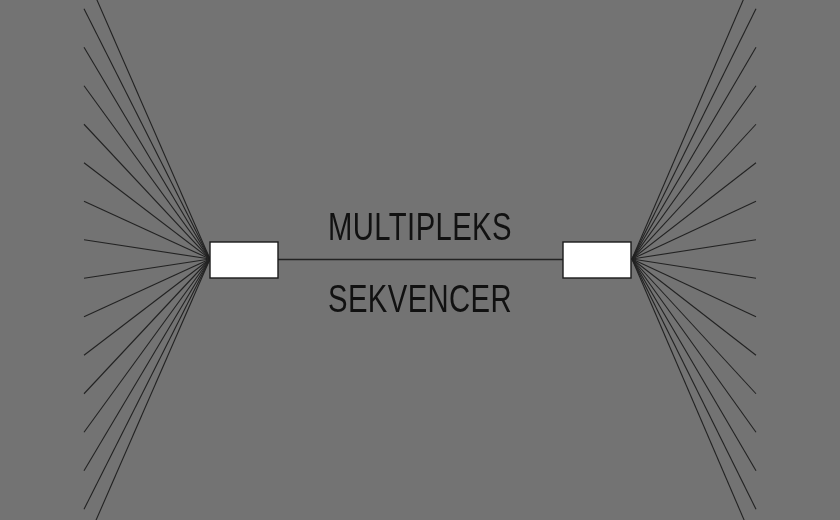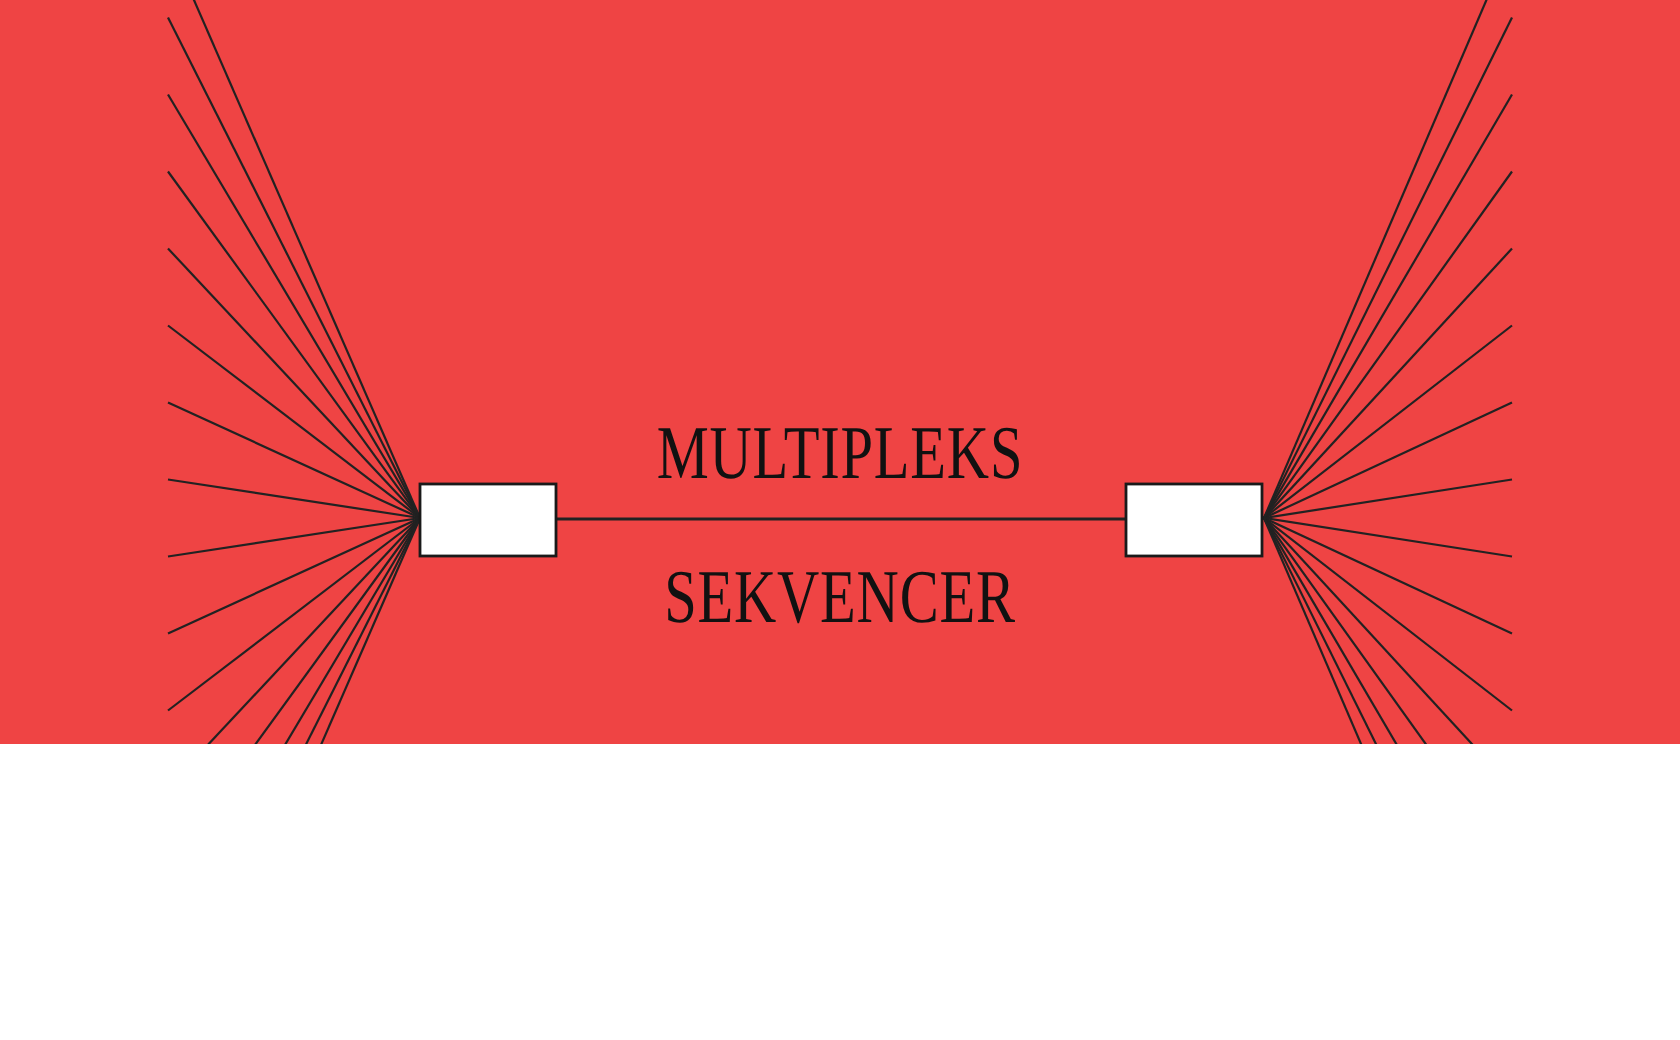--- a/index.html
+++ b/index.html
@@ -3,24 +3,24 @@
 <meta charset="utf-8">
 <style>
   html, body {
     margin: 0;
     padding: 0;
     background: #ffffff;
   }
   #stage {
     position: relative;
     width: 840px;
-    height: 372px;
-    background: #ef4444;
+    height: 520px;
+    background: #737373;
     overflow: hidden;
-    font-family: Liberation Serif, serif;
+    font-family: Liberation Sans, sans-serif;
   }
   #diagram-svg {
     position: absolute;
     left: 0;
     top: 0;
   }
   .diagram-label {
     position: absolute;
     left: 0;
     width: 840px;

